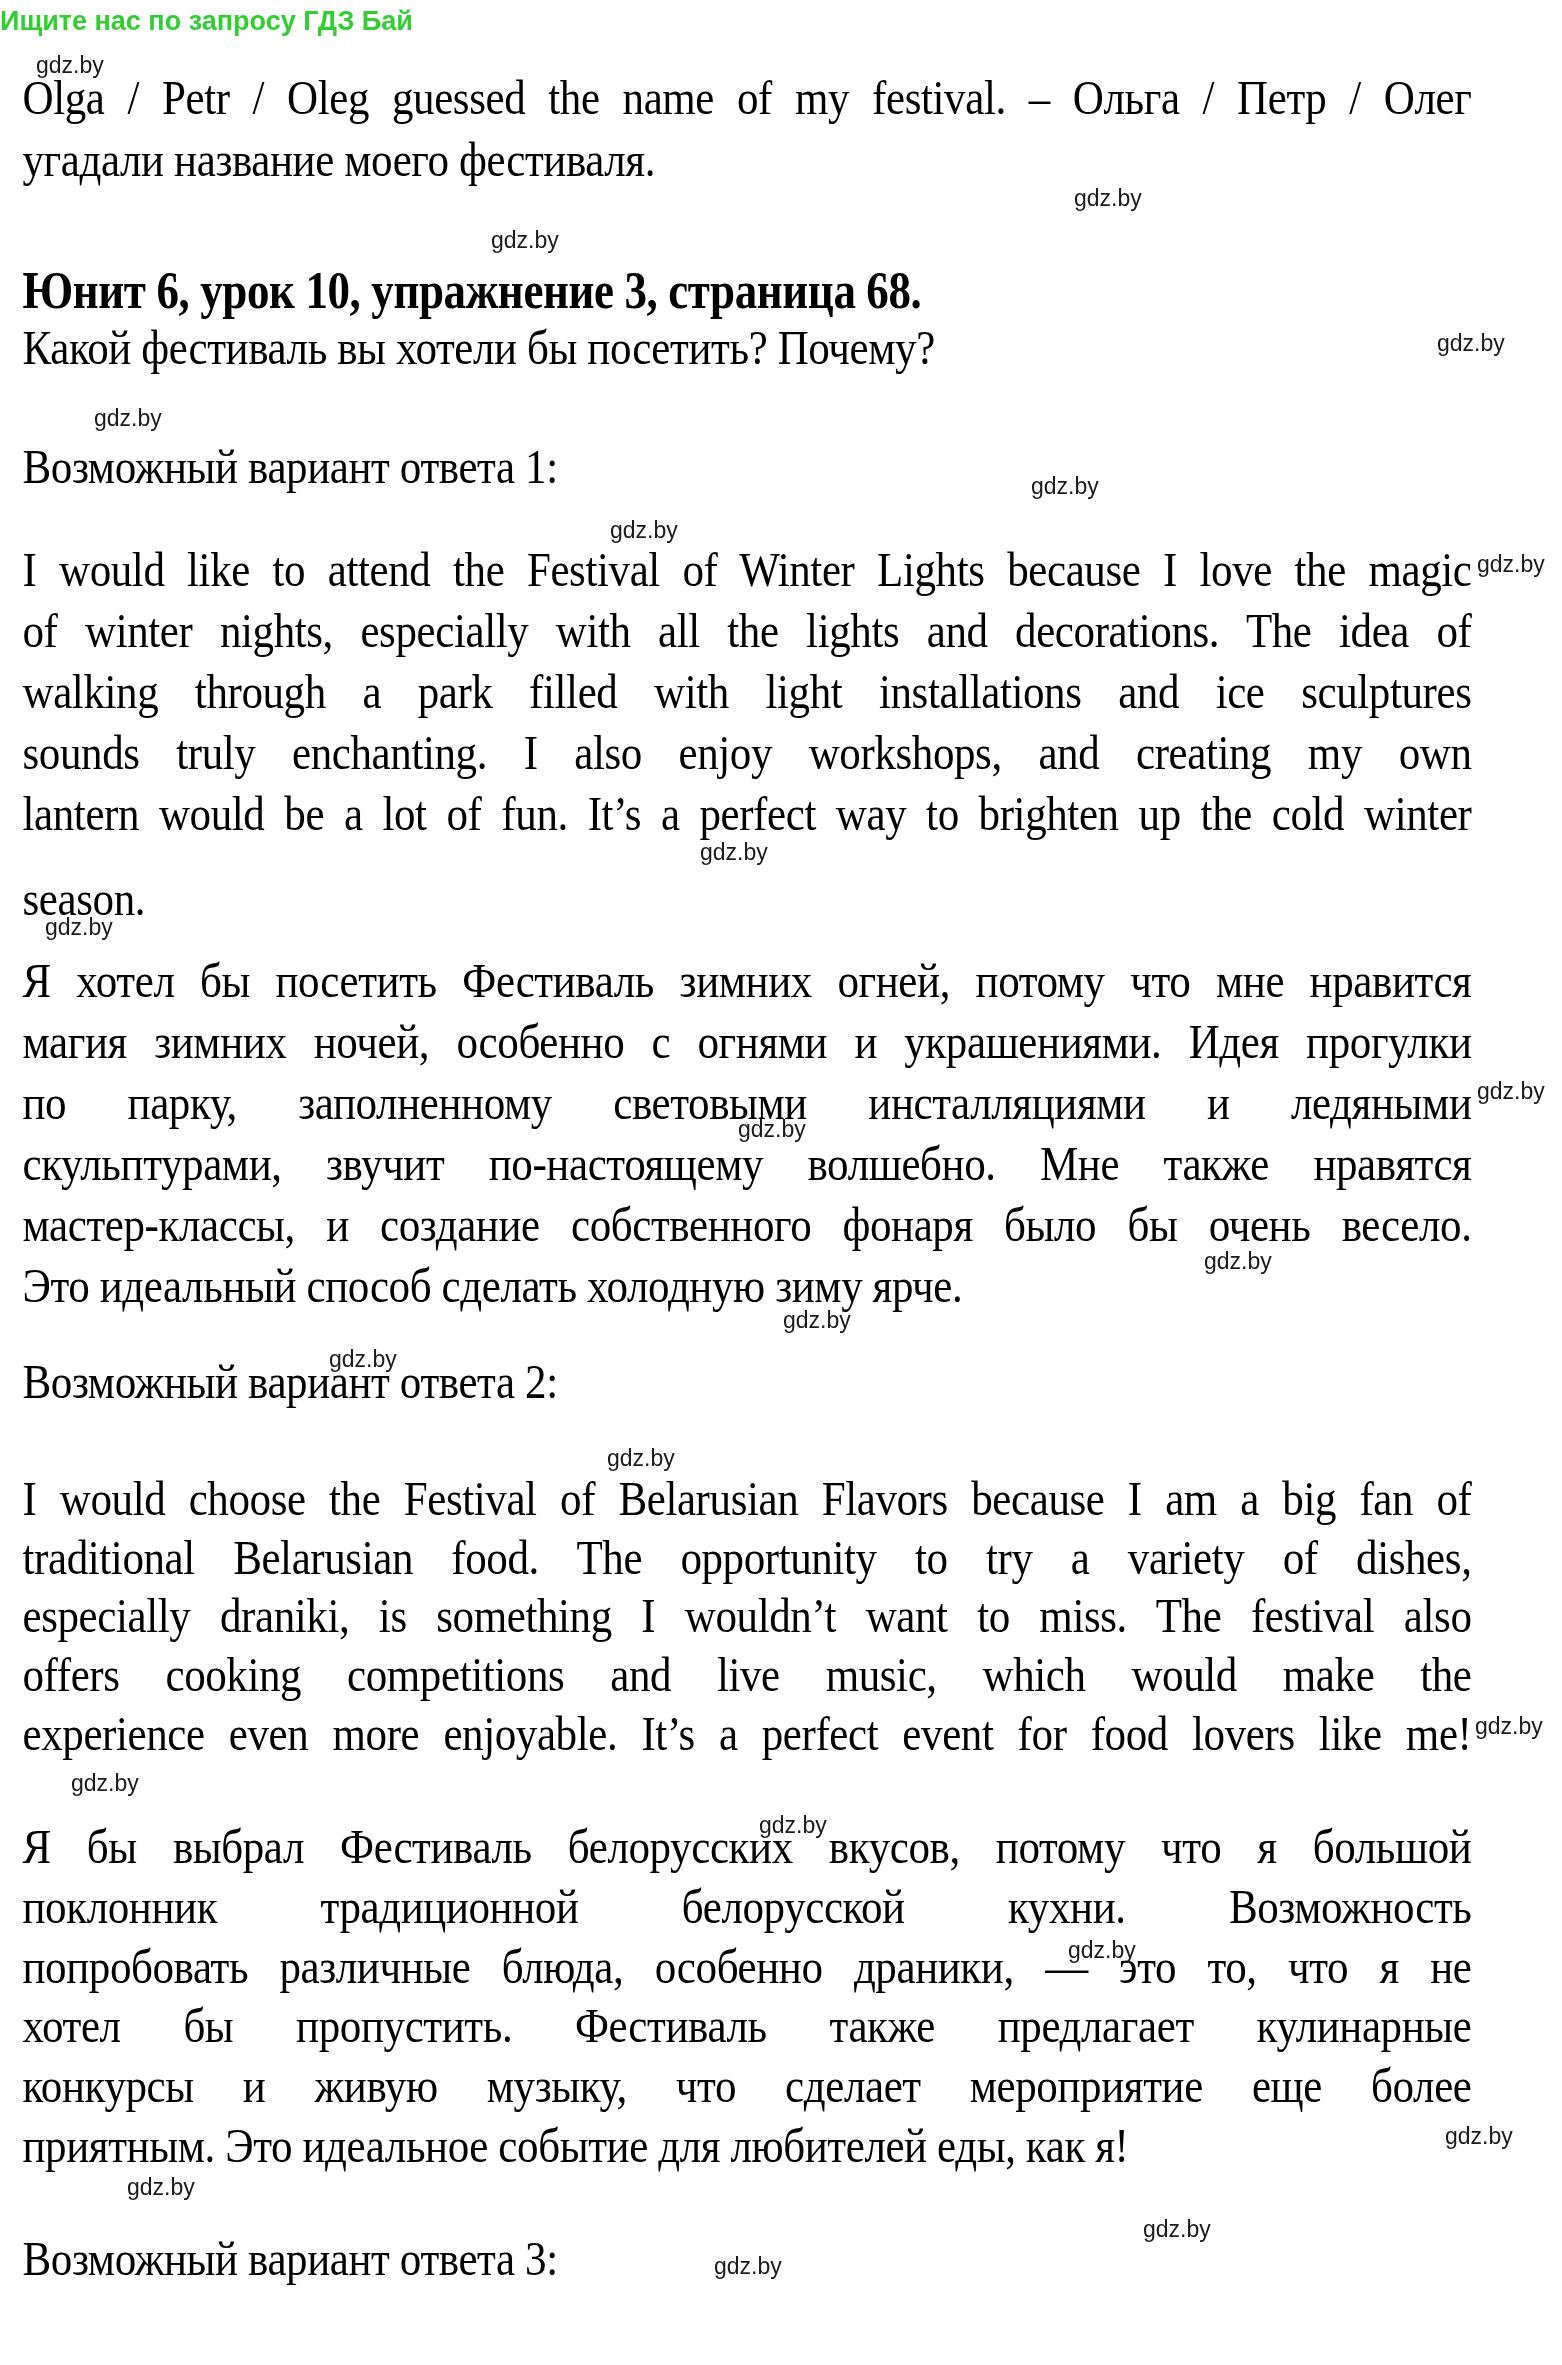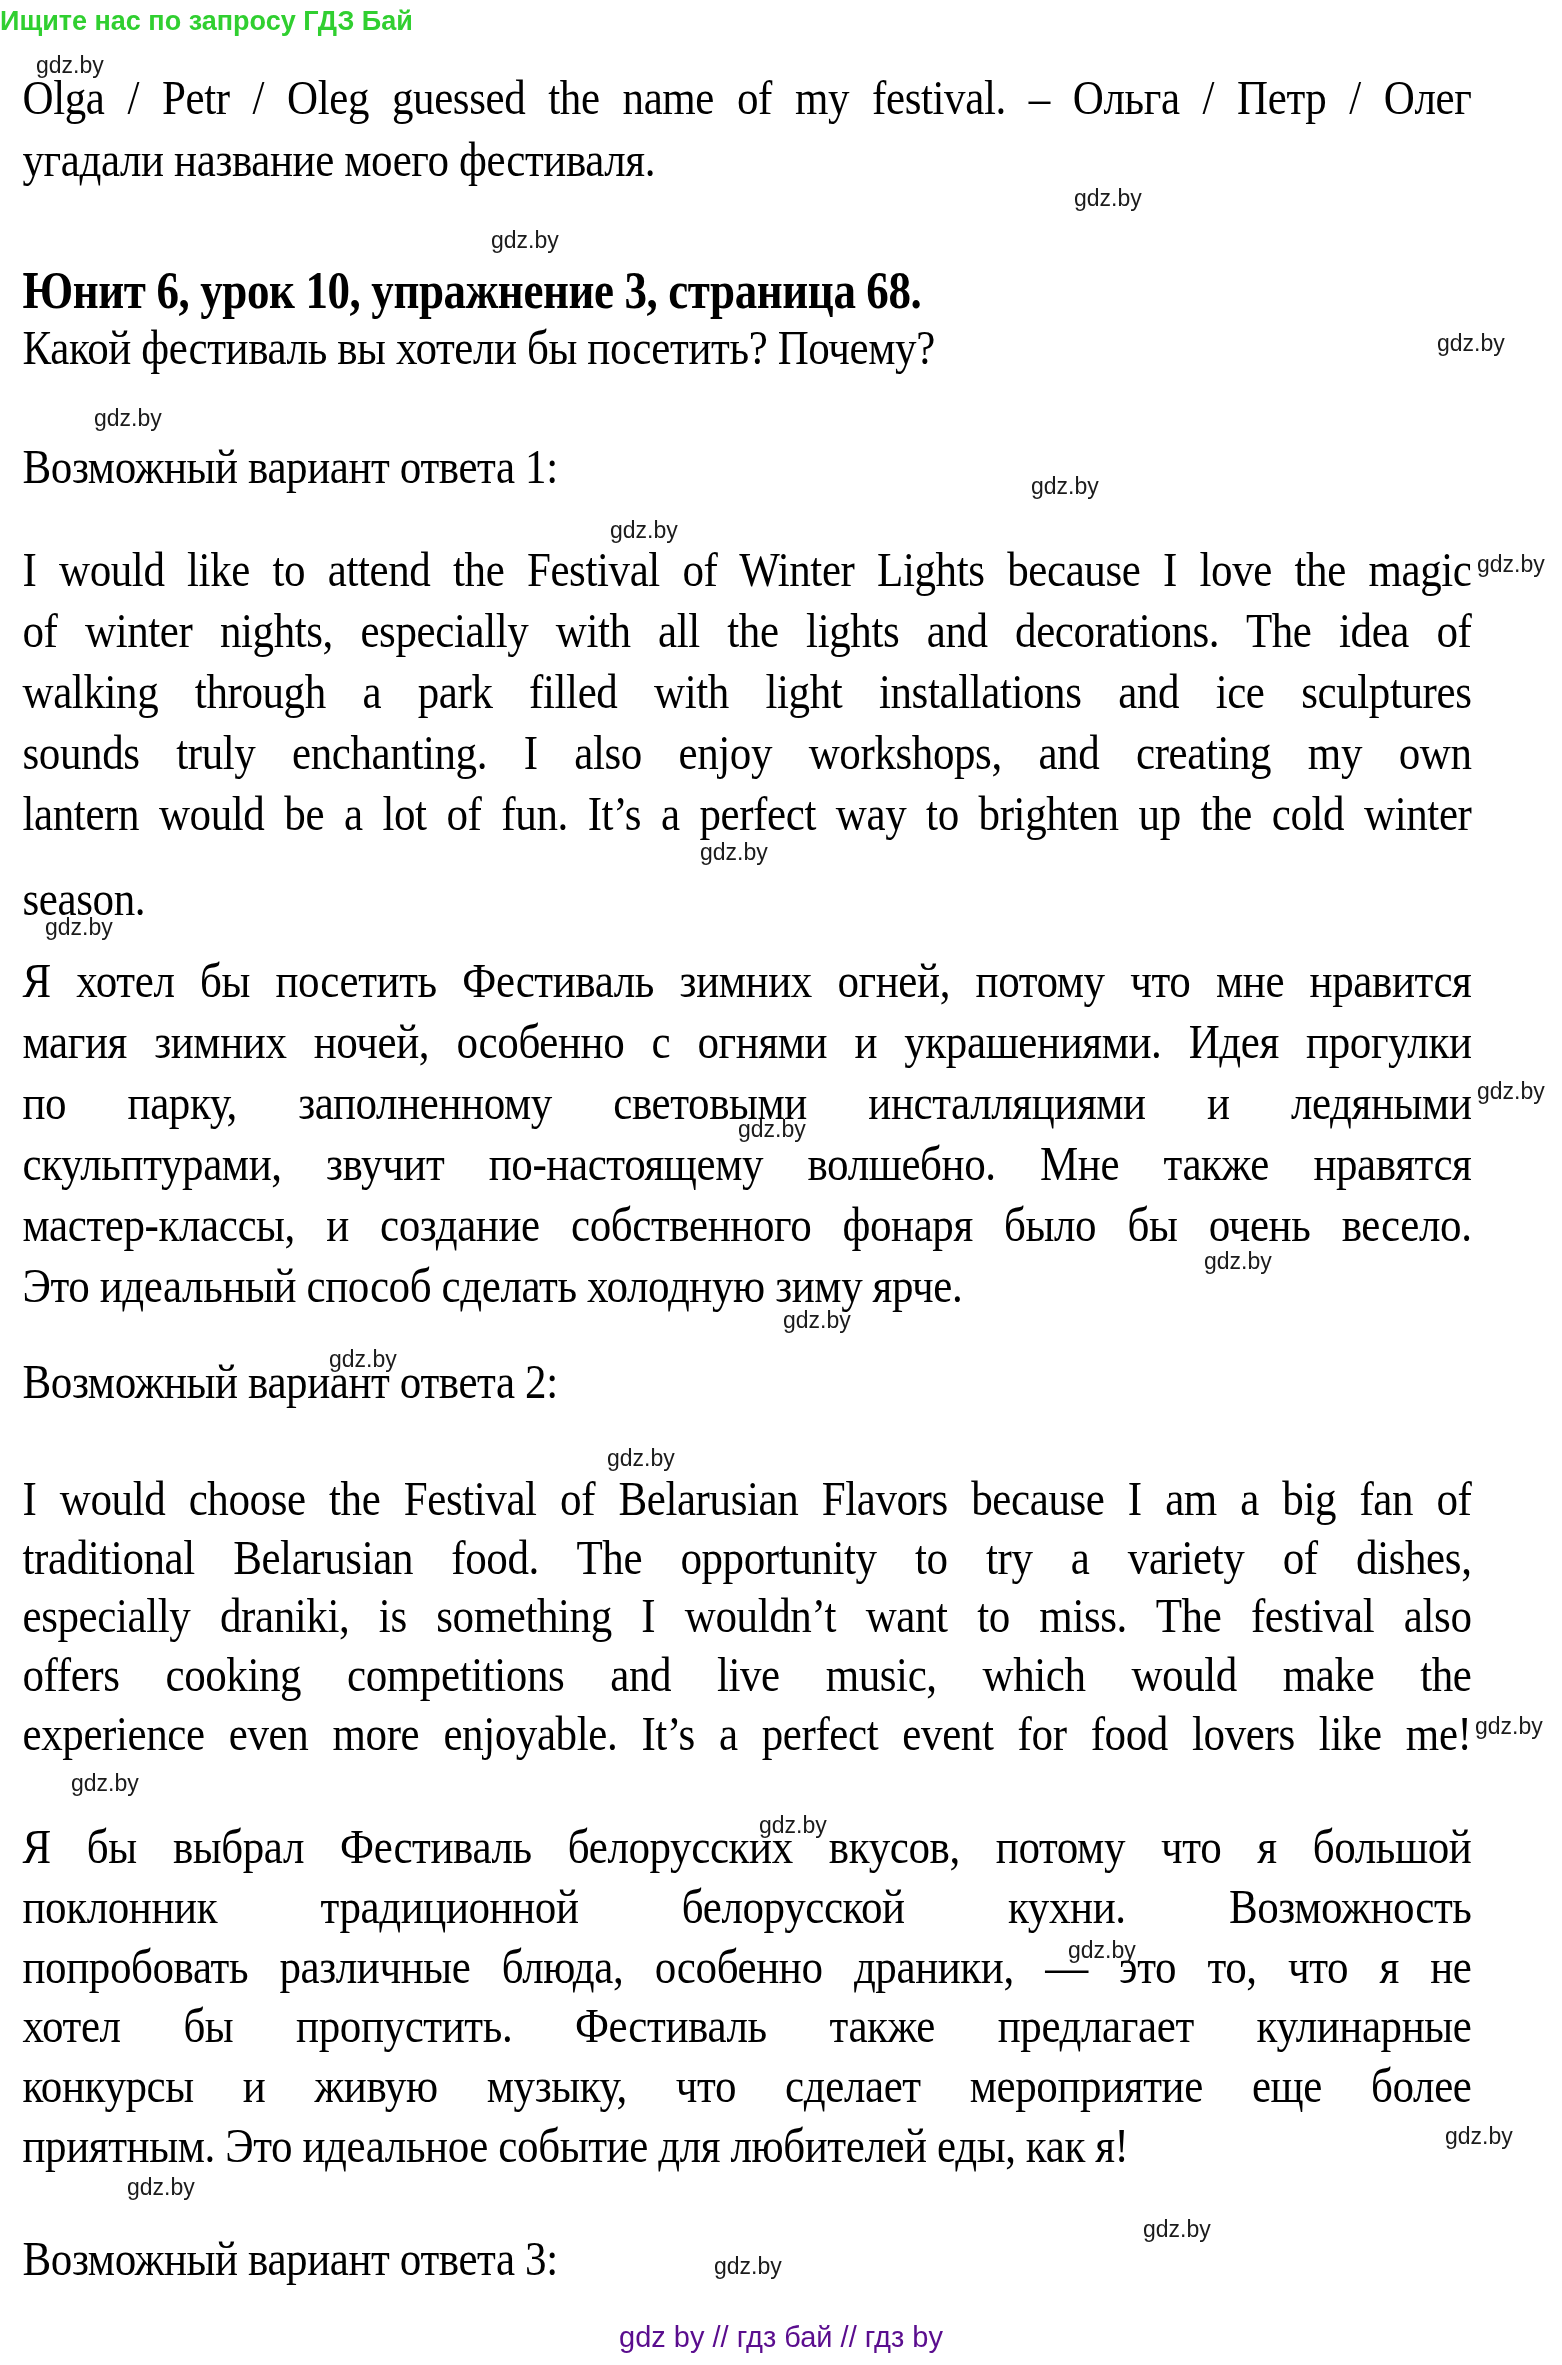--- a/index.html
+++ b/index.html
@@ -113,21 +113,20 @@
     <span class="line j">Я бы выбрал Фестиваль белорусских вкусов, потому что я большой</span>
     <span class="line j">поклонник традиционной белорусской кухни. Возможность</span>
     <span class="line j">попробовать различные блюда, особенно драники, — это то, что я не</span>
     <span class="line j">хотел бы пропустить. Фестиваль также предлагает кулинарные</span>
     <span class="line j">конкурсы и живую музыку, что сделает мероприятие еще более</span>
     <span class="line nj">приятным. Это идеальное событие для любителей еды, как я!</span>
   </div>
 
   <div class="tblock single" style="top:2230px">Возможный вариант ответа 3:</div>
 
-  <div class="site-footer" style="color: rgb(90, 13, 142);">gdz by  //  гдз бай  //  гдз by</div>
 
   <span class="wm" style="left: 36px; top: 53px; color: rgb(27, 27, 27);">gdz.by</span>
   <span class="wm" style="left: 1074px; top: 186px; color: rgb(27, 27, 27);">gdz.by</span>
   <span class="wm" style="left: 491px; top: 228px; color: rgb(27, 27, 27);">gdz.by</span>
   <span class="wm" style="left: 1437px; top: 331px; color: rgb(27, 27, 27);">gdz.by</span>
   <span class="wm" style="left: 94px; top: 406px; color: rgb(27, 27, 27);">gdz.by</span>
   <span class="wm" style="left: 1031px; top: 474px; color: rgb(27, 27, 27);">gdz.by</span>
   <span class="wm" style="left: 610px; top: 518px; color: rgb(27, 27, 27);">gdz.by</span>
   <span class="wm" style="left: 1477px; top: 552px; color: rgb(27, 27, 27);">gdz.by</span>
   <span class="wm" style="left: 700px; top: 840px; color: rgb(27, 27, 27);">gdz.by</span>

